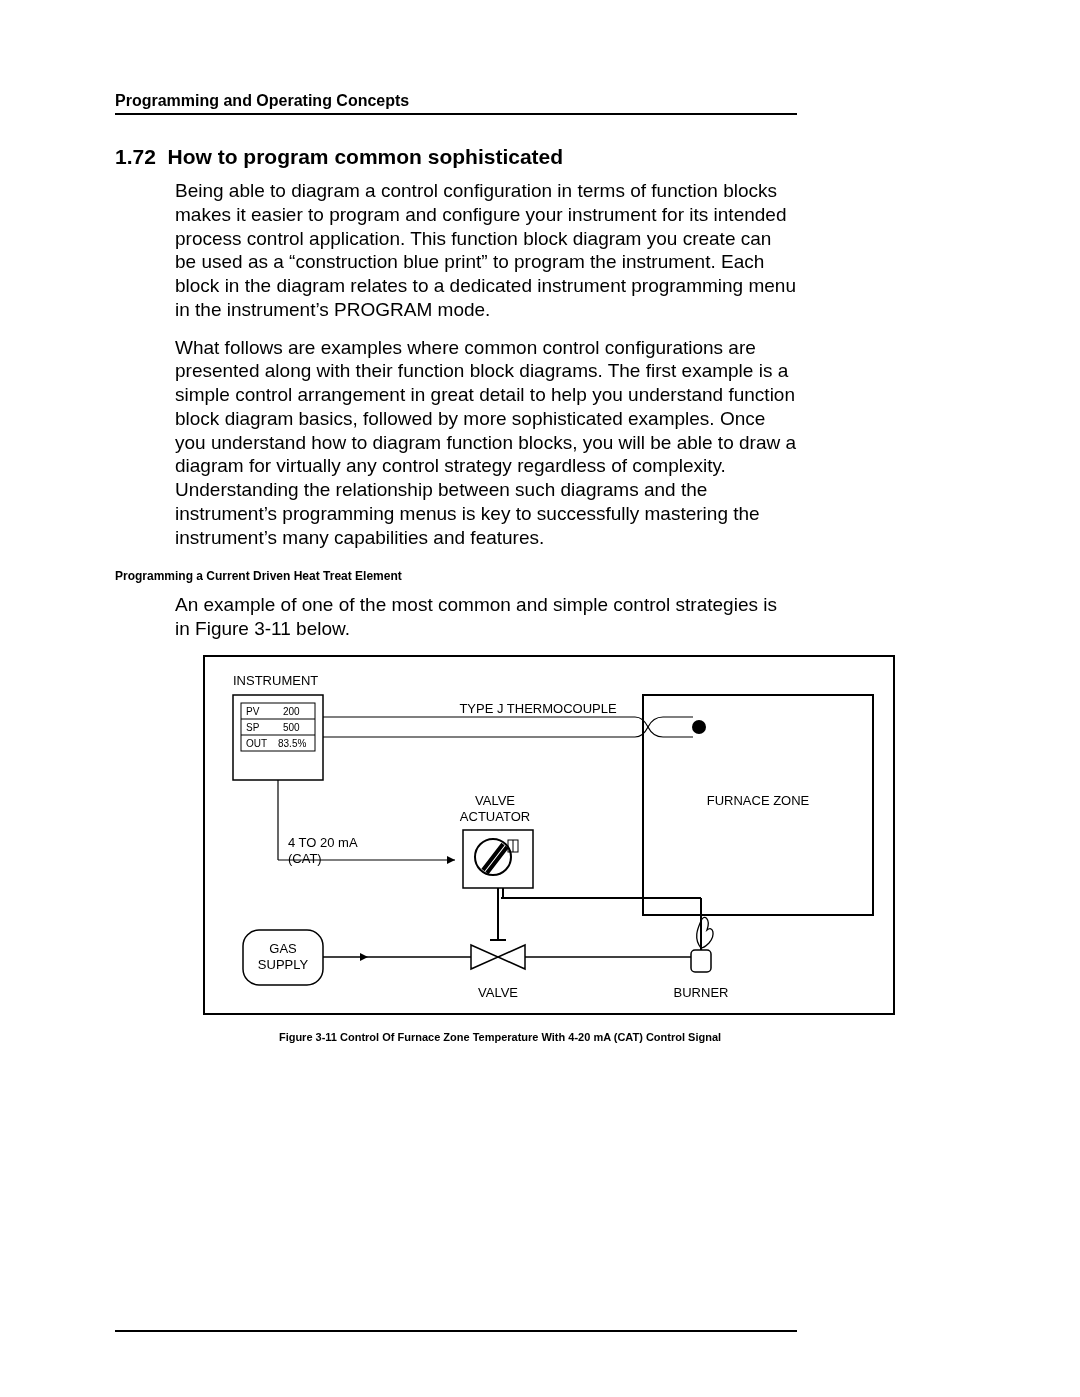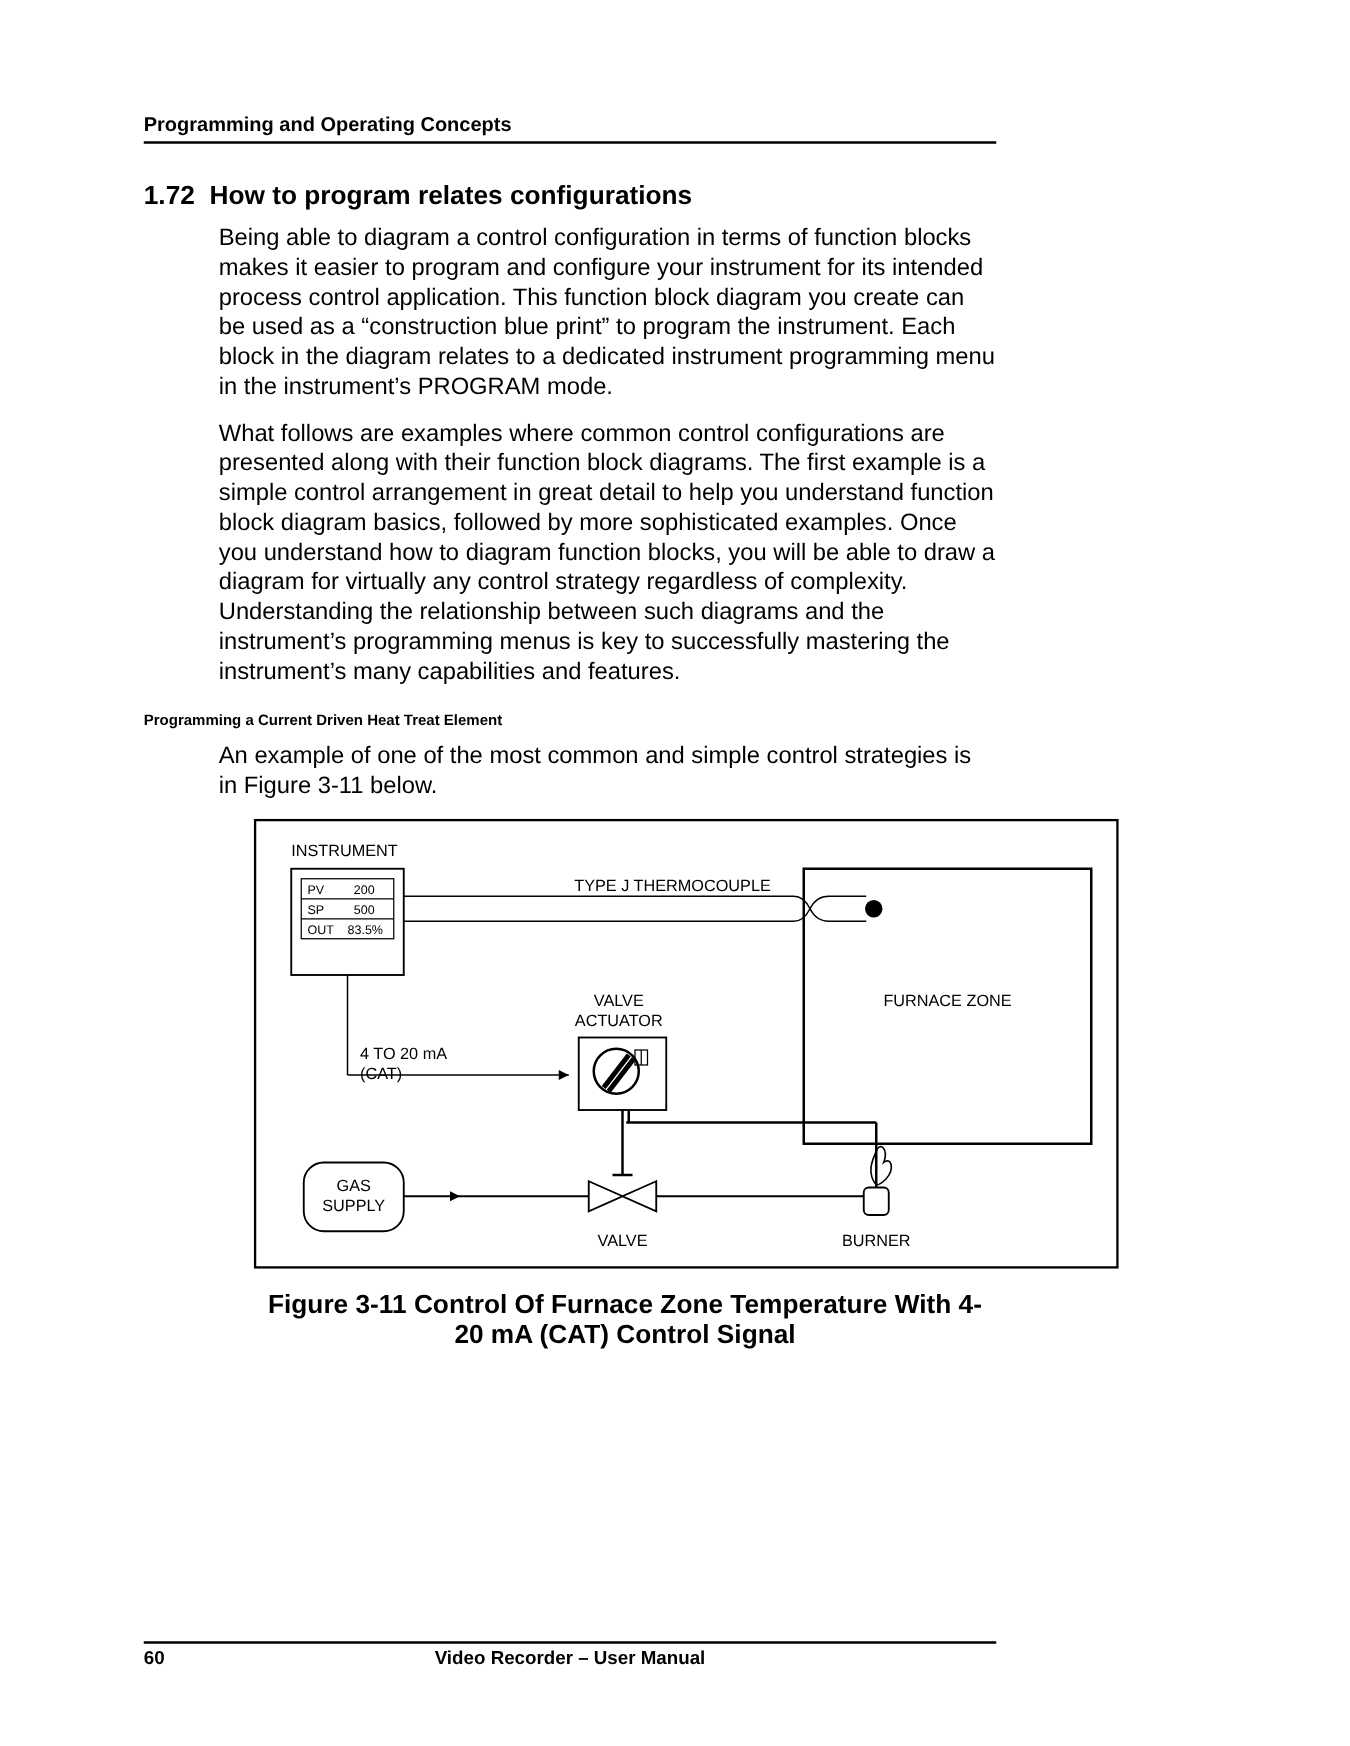--- a/index.html
+++ b/index.html
@@ -43,21 +43,21 @@
     font-weight: bold;
     font-size: 12px;
     margin: 20px 0 10px 0;
   }
   .figure-wrap {
     margin-left: 88px;
     margin-top: 8px;
   }
   .figure-caption {
     font-weight: bold;
-    font-size: 21px;
+    font-size: 11px;
     text-align: center;
     margin-top: 12px;
   }
   .footer {
     position: absolute;
     left: 115px;
     right: 115px;
     bottom: 62px;
   }
   .footer-line {
@@ -80,21 +80,21 @@
 
 <div class="page">
 
   <div class="header-section">
     <span>Programming and Operating Concepts</span>
     <div class="bottom-rule top"></div>
   </div>
 
   <div class="section-title">
     <span>1.72</span>&nbsp;
-    <span>How to program relates configurations</span>
+    <span>How to program common sophisticated</span>
   </div>
 
   <p class="body-para">Being able to diagram a control configuration in terms of function blocks makes it easier to program and configure your instrument for its intended process control application.  This function block diagram you create can be used as a “construction blue print” to program the instrument.  Each block in the diagram relates to a dedicated instrument programming menu in the instrument’s PROGRAM mode.</p>
   <p class="body-para">What follows are examples where common control configurations are presented along with their function block diagrams.  The first example is a simple control arrangement in great detail to help you understand function block diagram basics, followed by more sophisticated examples.  Once you understand how to diagram function blocks, you will be able to draw a diagram for virtually any control strategy regardless of complexity.  Understanding the relationship between such diagrams and the instrument’s programming menus is key to successfully mastering the instrument’s many capabilities and features.</p>
 
   <div class="sub-title">Programming a Current Driven Heat Treat Element</div>
   <p class="body-para">An example of one of the most common and simple control strategies is in Figure 3-11 below.</p>
 
   <div class="figure-wrap">
     <svg width="692" height="360" viewBox="0 0 692 360">
@@ -162,20 +162,15 @@
       <path d="M 498 293 C 490 283 495 273 498 266 C 501 258 508 264 504 275 C 510 270 513 280 506 288 C 503 291 500 293 498 293 Z" fill="none" stroke="#000" stroke-width="1.3"></path>
       <text x="498" y="342" font-size="13" text-anchor="middle">BURNER</text>
 
     </svg>
 
     <div class="figure-caption">Figure 3-11   Control Of Furnace Zone Temperature With 4-20 mA (CAT) Control Signal</div>
   </div>
 
   <div class="footer">
     <div class="bottom-rule"></div>
-    <div class="footer-line">
-      <span>60</span>
-      <span class="footer-center">Video Recorder – User Manual</span>
-      <span style="visibility:hidden">.</span>
-    </div>
   </div>
 
 </div>
 
 </body></html>

